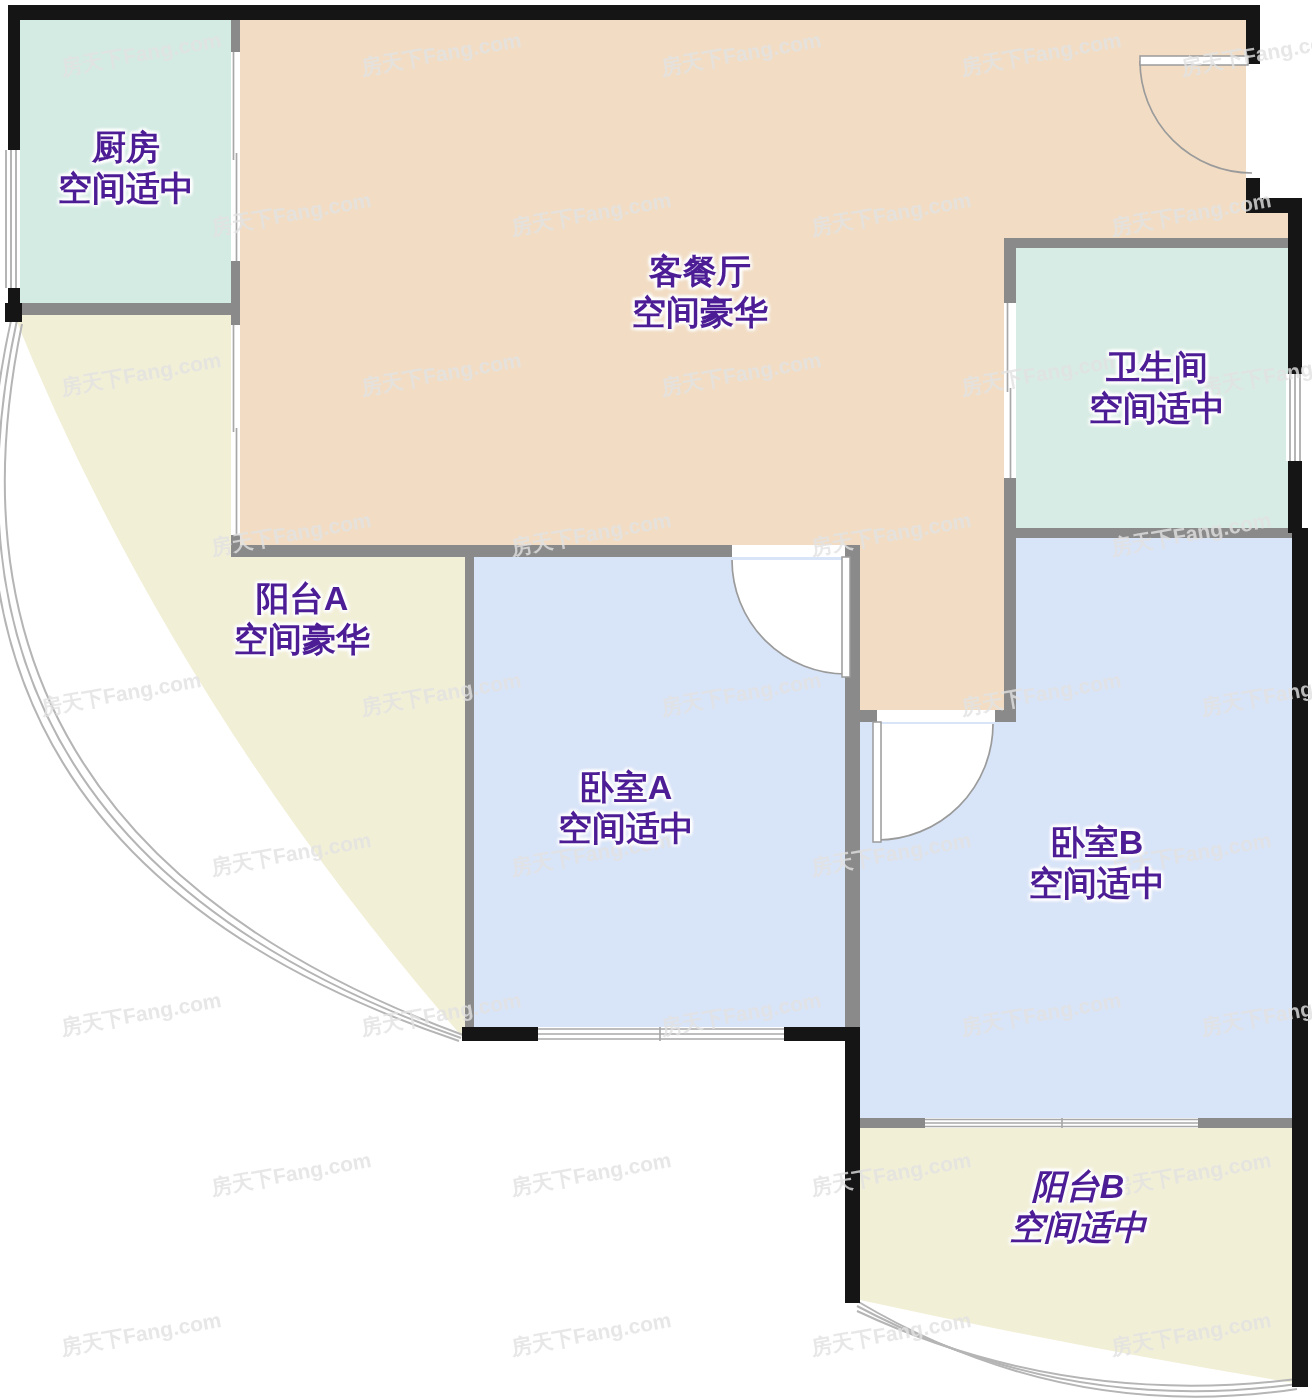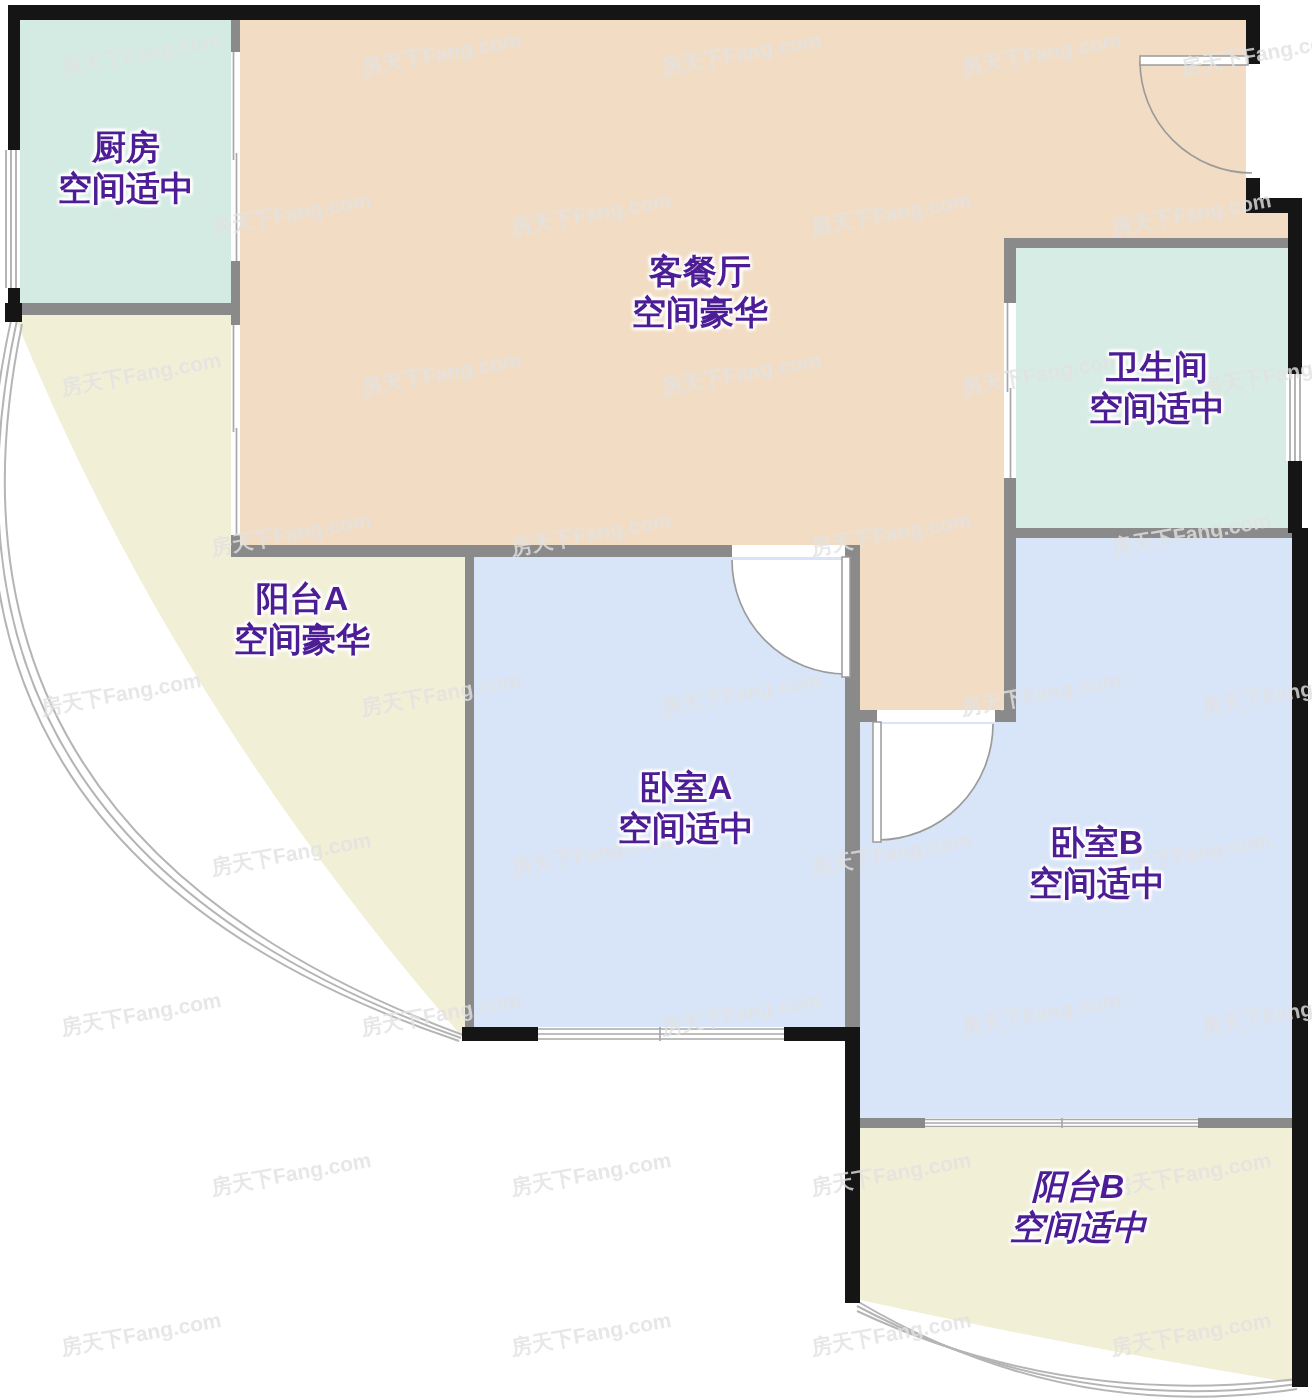--- a/index.html
+++ b/index.html
@@ -30,21 +30,21 @@
     font-weight:700;
     line-height:1.21;
     color:#4c1d95;
     white-space:nowrap;
     text-shadow:0 0 5px #fff,0 0 5px #fff,2px 2px 3px #fff,-2px -2px 3px #fff,2px -2px 3px #fff,-2px 2px 3px #fff;
   }
   .lbl-kitchen{left:126px;top:168px;}
   .lbl-living{left:700px;top:292px;}
   .lbl-bathroom{left:1157px;top:388px;}
   .lbl-balcony-a{left:302px;top:619px;}
-  .lbl-bedroom-a{left:686px;top:808px;}
+  .lbl-bedroom-a{left:626px;top:808px;}
   .lbl-bedroom-b{left:1097px;top:863px;}
   .lbl-balcony-b{left:1078px;top:1207px;font-style:italic;}
   .winline{stroke:#a8a8a8;stroke-width:1.7;fill:none;}
   .arcline{stroke:#9b9b9b;stroke-width:1.7;fill:none;}
   .balarc{stroke:#b5b5b5;stroke-width:2;fill:none;}
   .leaf{fill:#ffffff;stroke:#9b9b9b;stroke-width:1.5;}
   .openw{fill:#ffffff;}
 </style>
 </head>
 <body>

